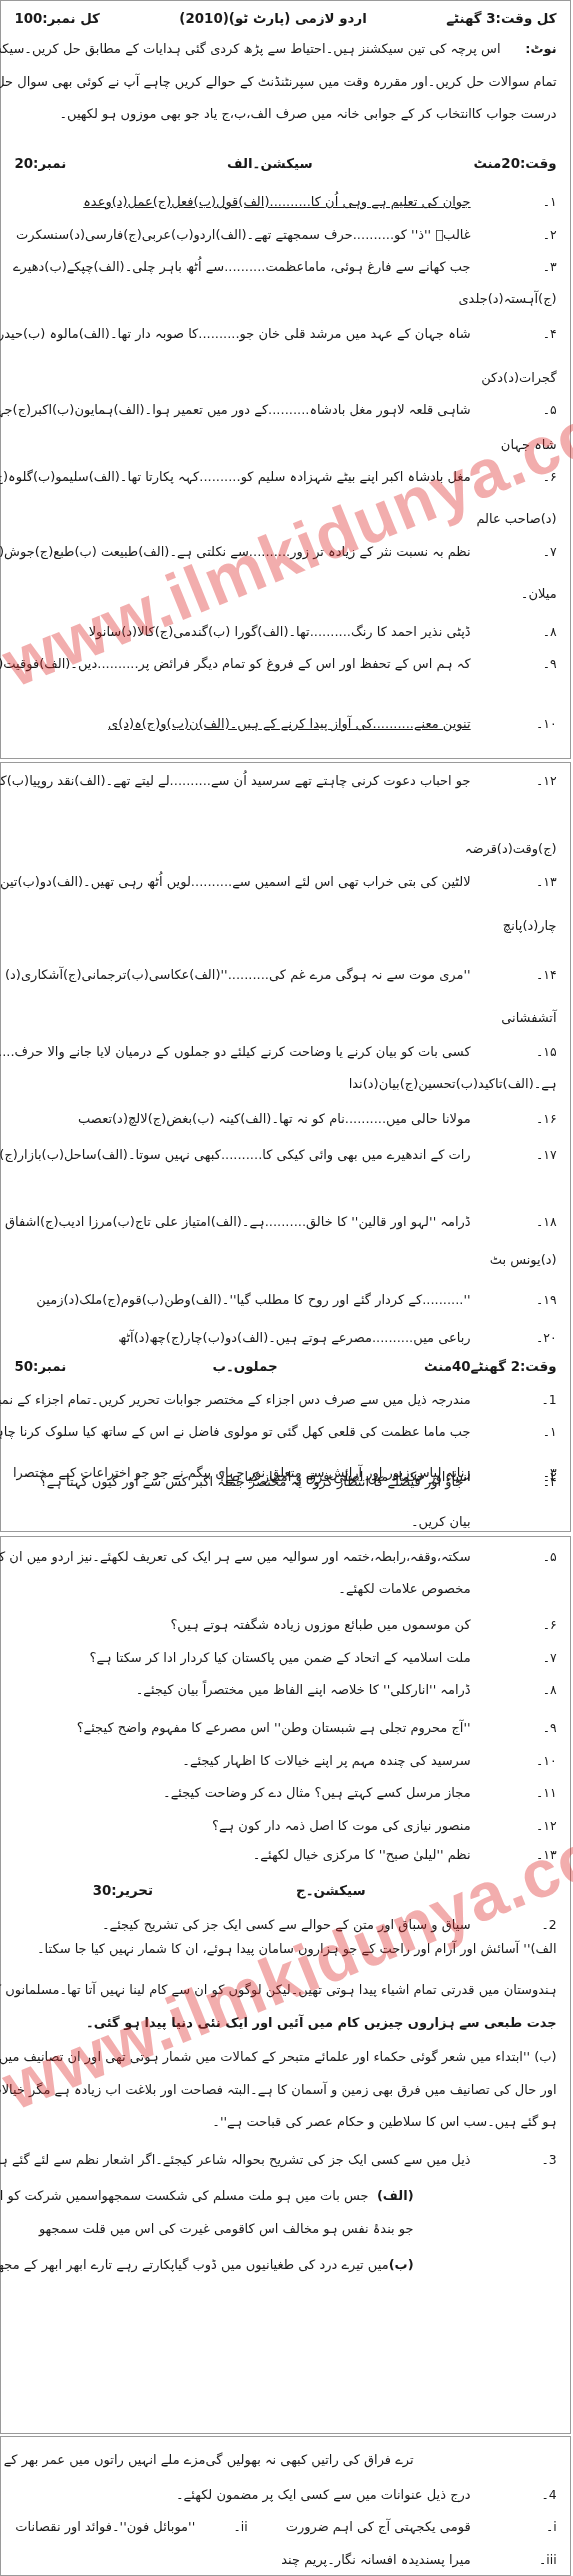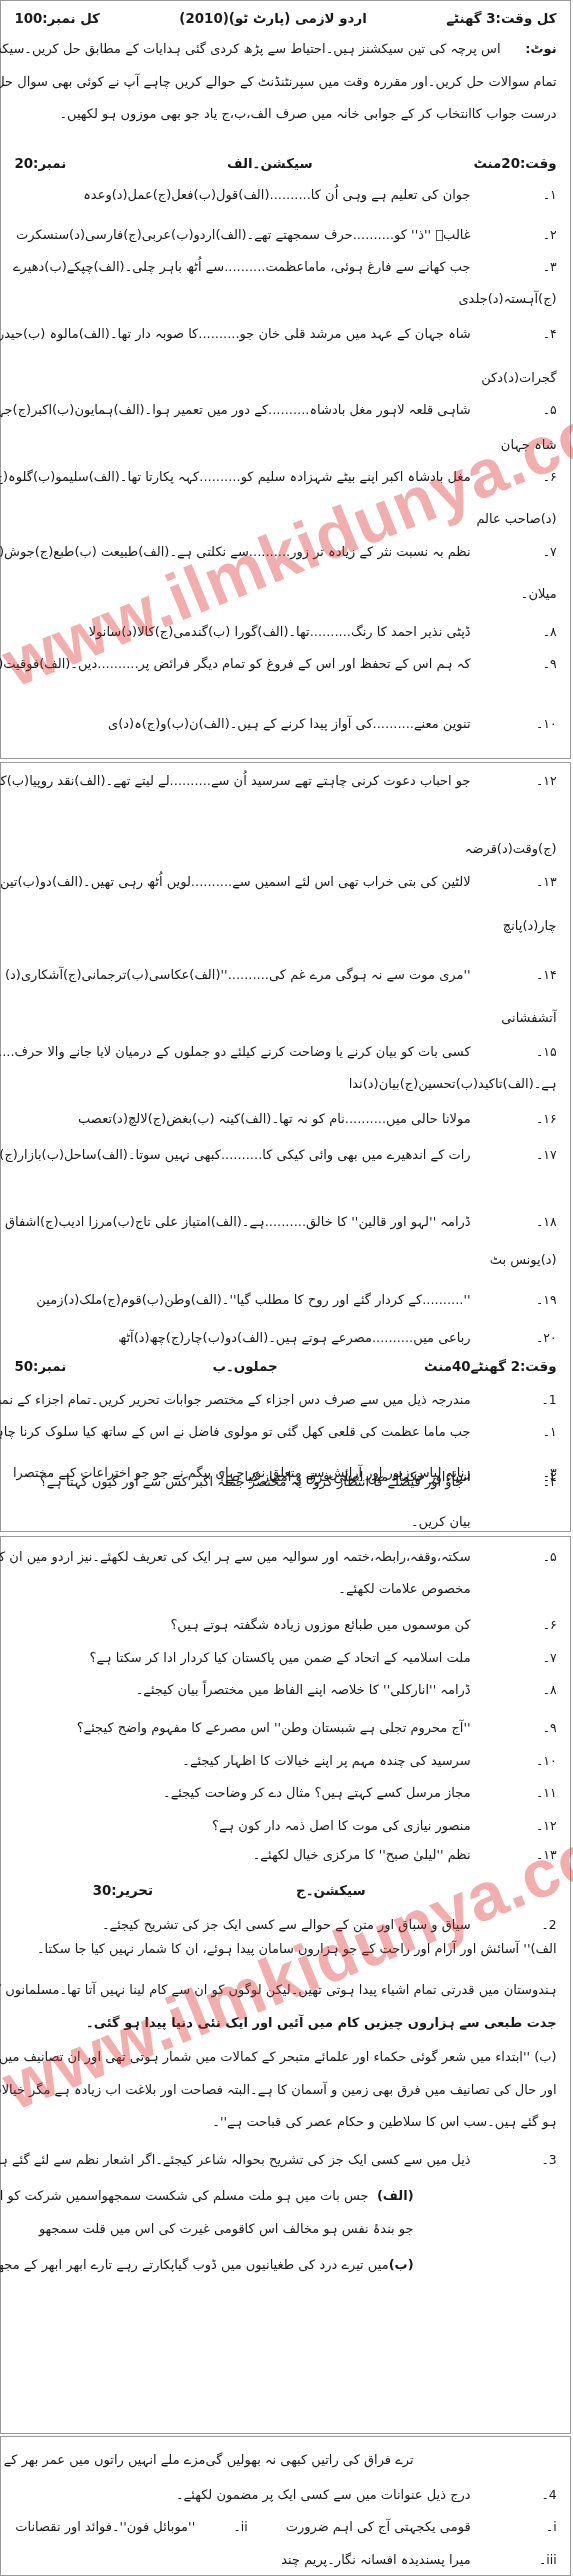--- a/index.html
+++ b/index.html
@@ -41,35 +41,35 @@
     <span>اس پرچہ کی تین سیکشنز ہیں۔احتیاط سے پڑھ کردی گئی ہدایات کے مطابق حل کریں۔سیکشن۔الف کے</span>
   </div>
   <div class="line" style="top:71px;">تمام سوالات حل کریں۔اور مقررہ وقت میں سپرنٹنڈنٹ کے حوالے کریں چاہے آپ نے کوئی بھی سوال حل نہ کیا ہو۔</div>
   <div class="line" style="top:103px;">درست جواب کاانتخاب کر کے جوابی خانہ میں صرف الف،ب،ج یاد جو بھی موزوں ہو لکھیں۔</div>
   <div class="line hdr" style="top:153px;">
     <span>وقت:20منٹ</span>
     <span>سیکشن۔الف</span>
     <span>نمبر:20</span>
   </div>
 
-  <div class="line" style="top:184px;"><span class="num">۱۔</span><span class="indent">جوان کی تعلیم ہے وہی اُن کا..........(الف)قول(ب)فعل(ج)عمل(د)وعدہ</span></div>
+  <div class="line" style="top:191px;text-decoration:underline;"><span class="num">۱۔</span><span class="indent">جوان کی تعلیم ہے وہی اُن کا..........(الف)قول(ب)فعل(ج)عمل(د)وعدہ</span></div>
   <div class="line" style="top:224px;"><span class="num">۲۔</span><span class="indent">غالبؔ ''ذ'' کو..........حرف سمجھتے تھے۔(الف)اردو(ب)عربی(ج)فارسی(د)سنسکرت</span></div>
   <div class="line" style="top:256px;"><span class="num">۳۔</span><span class="indent">جب کھانے سے فارغ ہوئی، ماماعظمت..........سے اُٹھ باہر چلی۔(الف)چپکے(ب)دھیرے</span></div>
   <div class="line" style="top:288px;">(ج)آہستہ(د)جلدی</div>
   <div class="line" style="top:323px;"><span class="num">۴۔</span><span class="indent">شاہ جہان کے عہد میں مرشد قلی خان جو..........کا صوبہ دار تھا۔(الف)مالوہ (ب)حیدرآباد (ج)</span></div>
   <div class="line" style="top:367px;">گجرات(د)دکن</div>
   <div class="line" style="top:399px;"><span class="num">۵۔</span><span class="indent">شاہی قلعہ لاہور مغل بادشاہ..........کے دور میں تعمیر ہوا۔(الف)ہمایون(ب)اکبر(ج)جہانگیر(د)</span></div>
   <div class="line" style="top:434px;">شاہ جہان</div>
   <div class="line" style="top:466px;"><span class="num">۶۔</span><span class="indent">مغل بادشاہ اکبر اپنے بیٹے شہزادہ سلیم کو..........کہہ پکارتا تھا۔(الف)سلیمو(ب)گلوہ(ج)شیخو</span></div>
   <div class="line" style="top:508px;">(د)صاحب عالم</div>
   <div class="line" style="top:541px;"><span class="num">۷۔</span><span class="indent">نظم بہ نسبت نثر کے زیادہ تر زور..........سے نکلتی ہے۔(الف)طبیعت (ب)طبع(ج)جوش(د)</span></div>
   <div class="line" style="top:583px;">میلان۔</div>
   <div class="line" style="top:621px;"><span class="num">۸۔</span><span class="indent">ڈپٹی نذیر احمد کا رنگ..........تھا۔(الف)گورا (ب)گندمی(ج)کالا(د)سانولا</span></div>
   <div class="line" style="top:653px;"><span class="num">۹۔</span><span class="indent">کہ ہم اس کے تحفظ اور اس کے فروغ کو تمام دیگر فرائض پر..........دیں۔(الف)فوقیت(ب)اولیت</span></div>
-  <div class="line" style="top:713px;"><span class="num">۱۰۔</span><span class="indent">تنوین معنے..........کی آواز پیدا کرنے کے ہیں۔(الف)ن(ب)و(ج)ہ(د)ی</span></div>
+  <div class="line" style="top:713px;text-decoration:underline;"><span class="num">۱۰۔</span><span class="indent">تنوین معنے..........کی آواز پیدا کرنے کے ہیں۔(الف)ن(ب)و(ج)ہ(د)ی</span></div>
 </div>
 
 <div class="panel p2">
   <div class="line" style="top:7.6px;"><span class="num">۱۲۔</span><span class="indent">جو احباب دعوت کرنی چاہتے تھے سرسید اُن سے..........لے لیتے تھے۔(الف)نقد روپیا(ب)کارڈ</span></div>
   <div class="line" style="top:76px;">(ج)وقت(د)قرضہ</div>
   <div class="line" style="top:109px;"><span class="num">۱۳۔</span><span class="indent">لالٹین کی بتی خراب تھی اس لئے اسمیں سے..........لویں اُٹھ رہی تھیں۔(الف)دو(ب)تین(ج)</span></div>
   <div class="line" style="top:153px;">چار(د)پانچ</div>
   <div class="line" style="top:202px;"><span class="num">۱۴۔</span><span class="indent">''مری موت سے نہ ہوگی مرے غم کی..........''(الف)عکاسی(ب)ترجمانی(ج)آشکاری(د)</span></div>
   <div class="line" style="top:245px;">آتشفشانی</div>
   <div class="line" style="top:279px;"><span class="num">۱۵۔</span><span class="indent">کسی بات کو بیان کرنے یا وضاحت کرنے کیلئے دو جملوں کے درمیان لایا جانے والا حرف..........کہلاتا</span></div>

